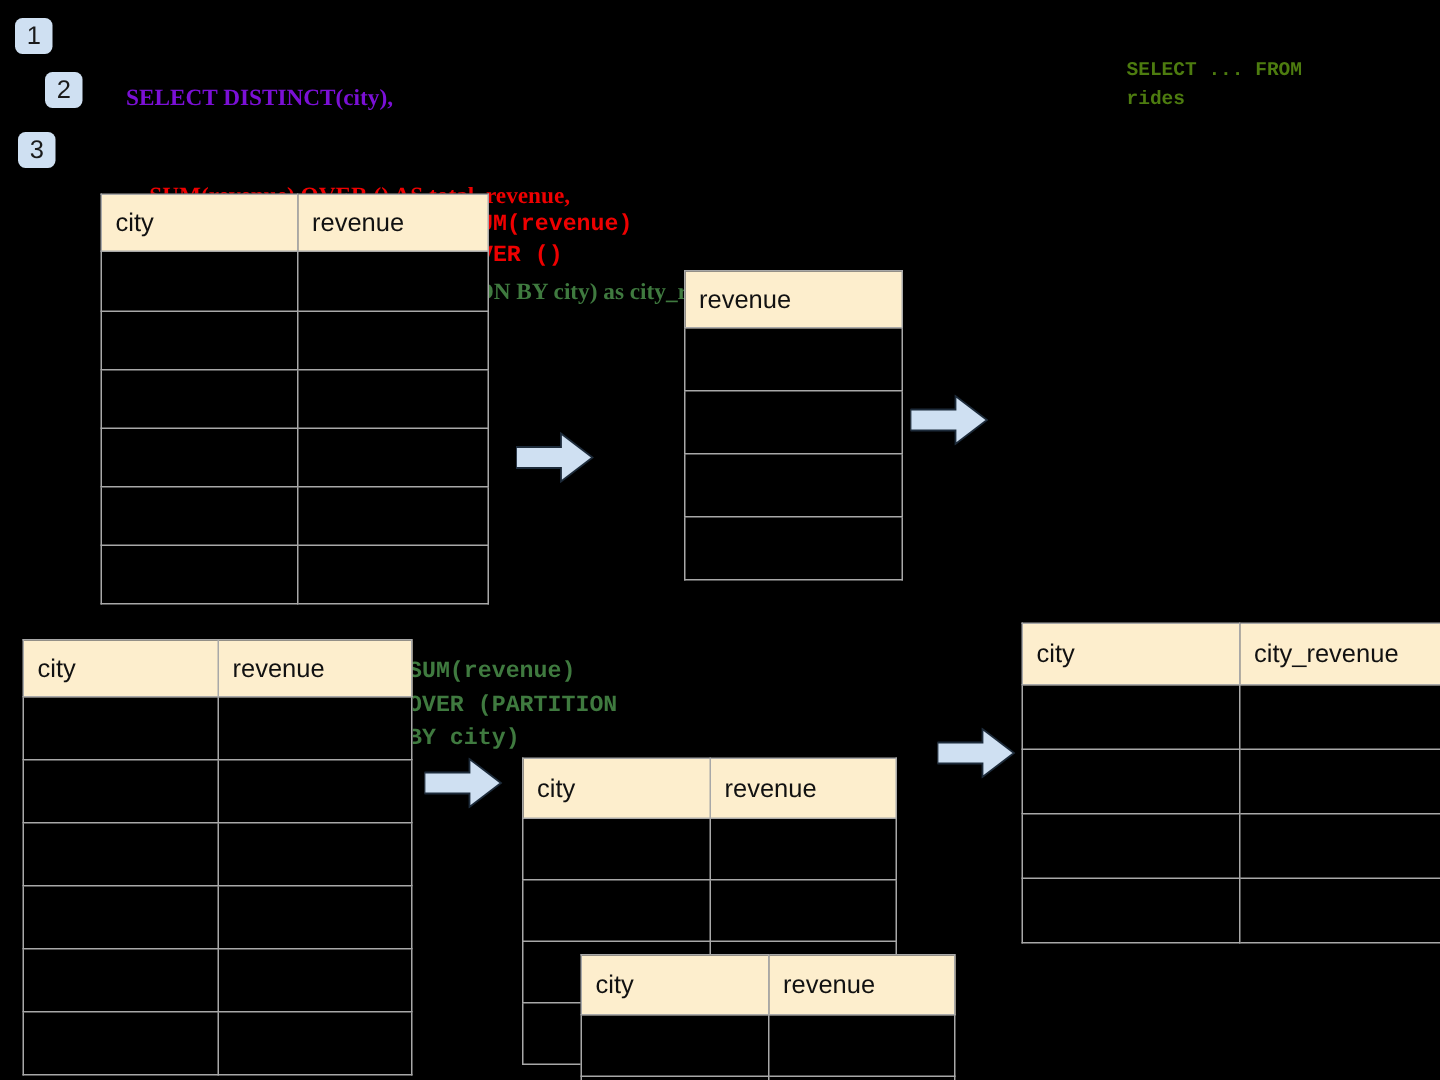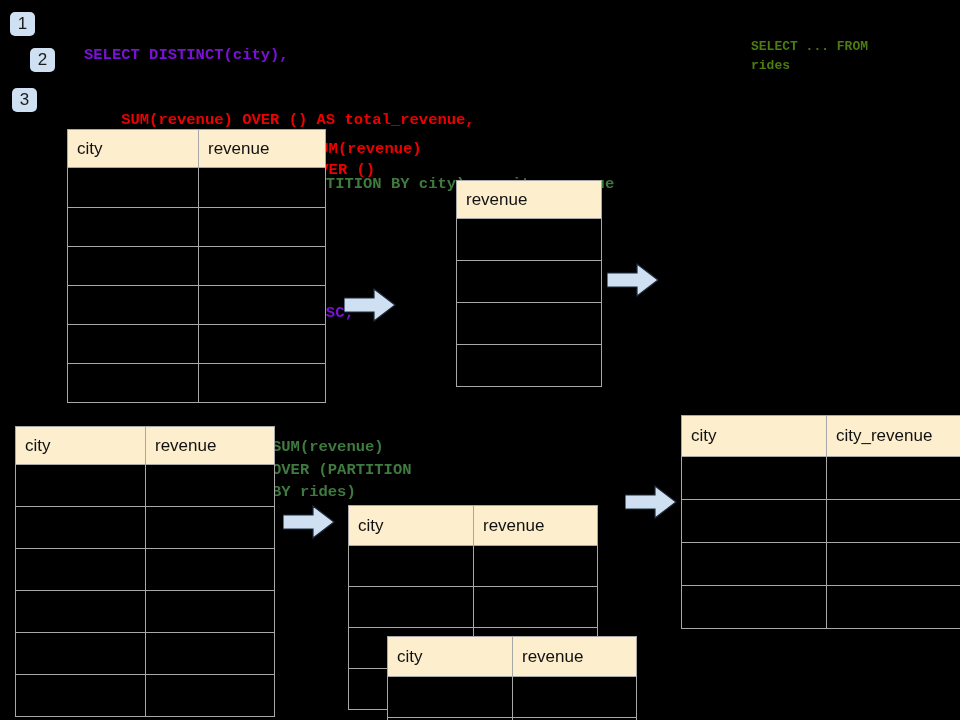--- a/index.html
+++ b/index.html
@@ -84,37 +84,37 @@
   <div class="badge" style="left:10px; top:12px;">
     <span>1</span>
   </div>
   <div class="badge" style="left:30px; top:48px;">
     <span>2</span>
   </div>
   <div class="badge" style="left:12px; top:88px;">
     <span>3</span>
   </div>
 
-  <div class="code" style="left:84px; top:2px;">
+  <div class="code" style="left:84px; top:12px;font-family:Liberation Serif, serif;">
     <div class="code-line" style="color:#7b10d6;">SELECT DISTINCT(city),</div>
     <div class="code-line" style="color:#ef0000;">    SUM(revenue) OVER () AS total_revenue,</div>
     <div class="code-line" style="color:#3f7a3f;">    SUM(revenue) OVER (PARTITION BY city) as city_revenue</div>
     <div class="code-line" style="color:#7b10d6;">  FROM rides</div>
     <div class="code-line" style="color:#7b10d6;">  ORDER by city_revenue DESC;</div>
   </div>
 
   <div class="annot" style="left:751px; top:37px; color:#4d7c0f; font-size:13px; line-height:19px;">SELECT ... FROM
 rides</div>
 
   <div class="annot" style="left:310px; top:139px; color:#ef0000; font-size:15.5px; line-height:21px;">SUM(revenue)
 OVER ()</div>
 
   <div class="annot" style="left:272px; top:436px; color:#3f7a3f; font-size:15.5px; line-height:22.5px;">SUM(revenue)
 OVER (PARTITION
-BY rides)</div>
+BY city)</div>
 
   <table class="tbl" style="left:67px; top:129px; width:238px;">
     <tbody>
         <tr>
       <td class="hd" style="width:121px; height:37px;">city</td>
       <td class="hd" style="width:117px; height:37px;">revenue</td>
     </tr>
     <tr>
           <td style="height:39px;"></td>
           <td></td>

